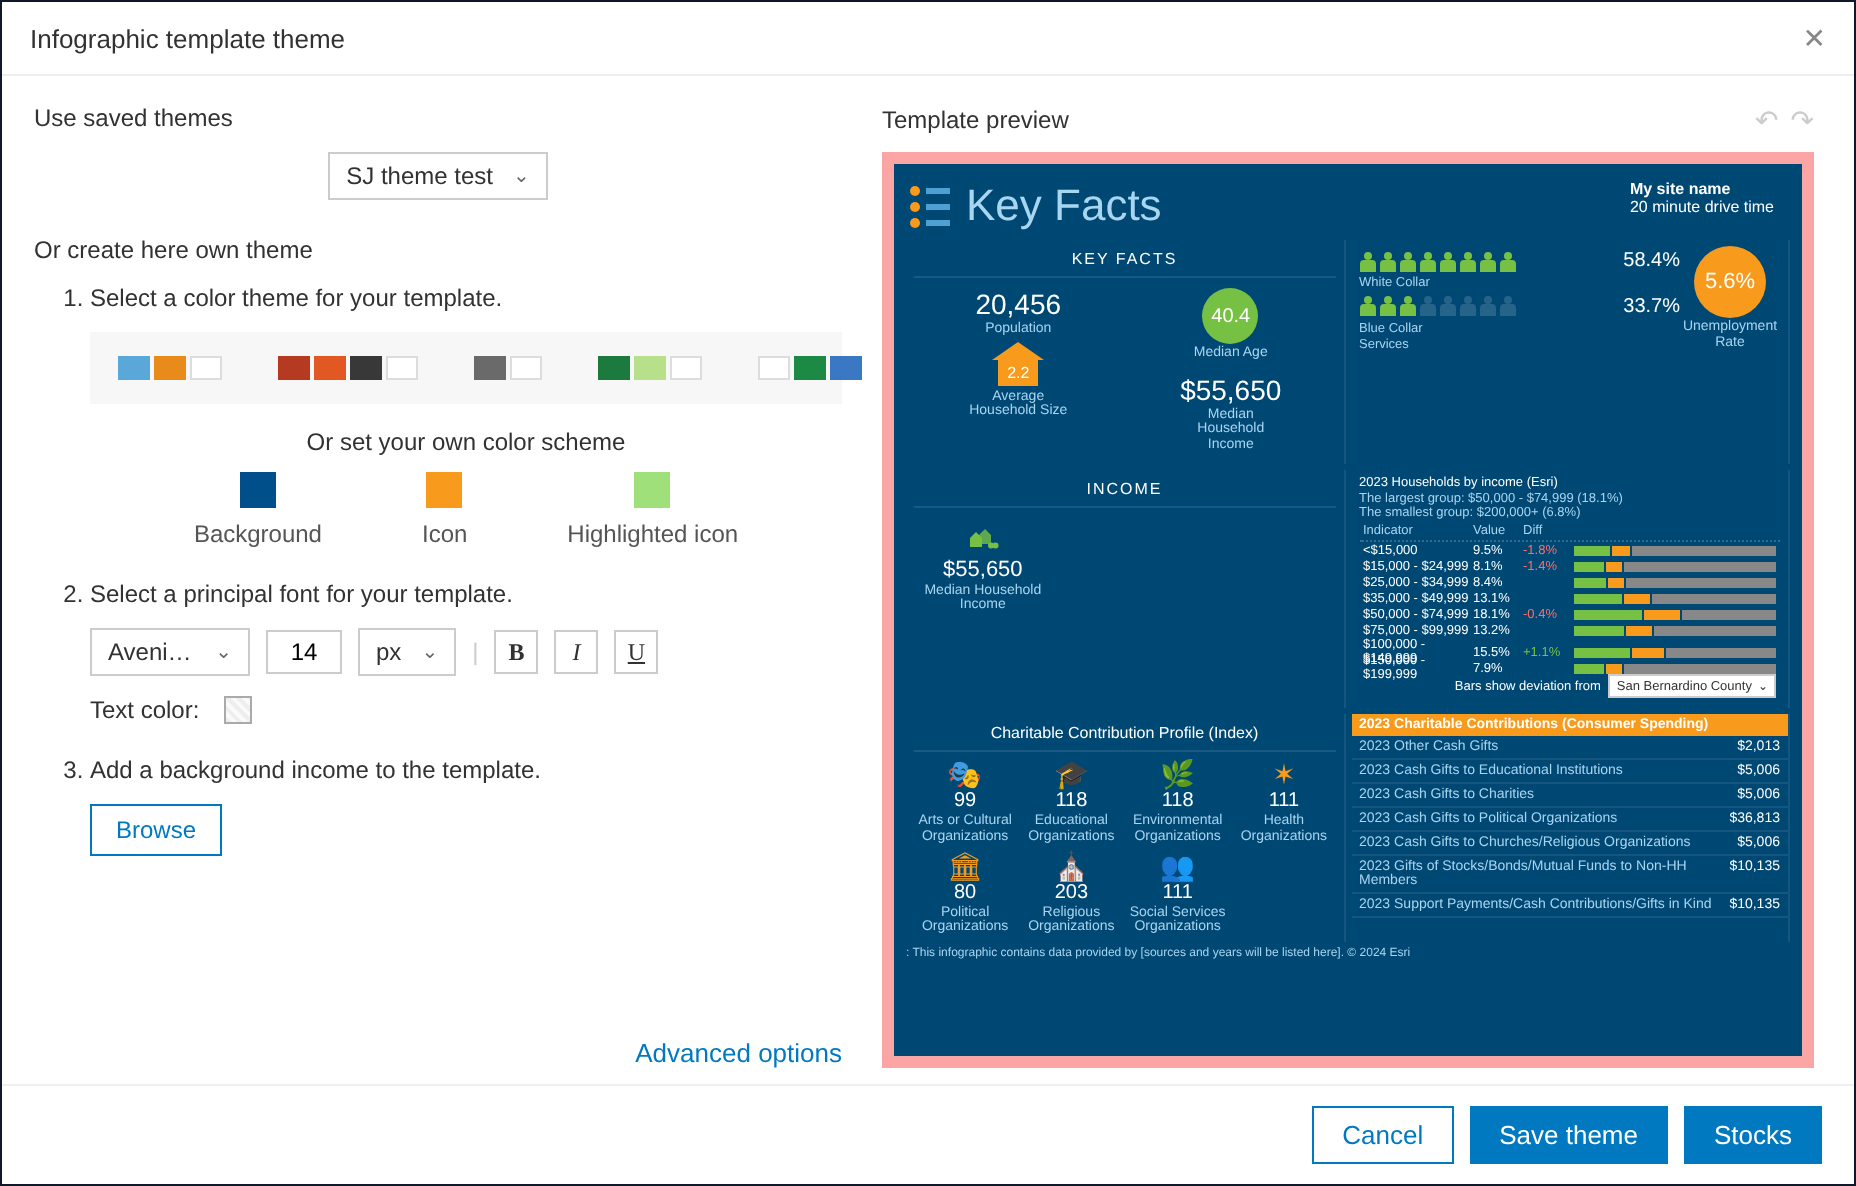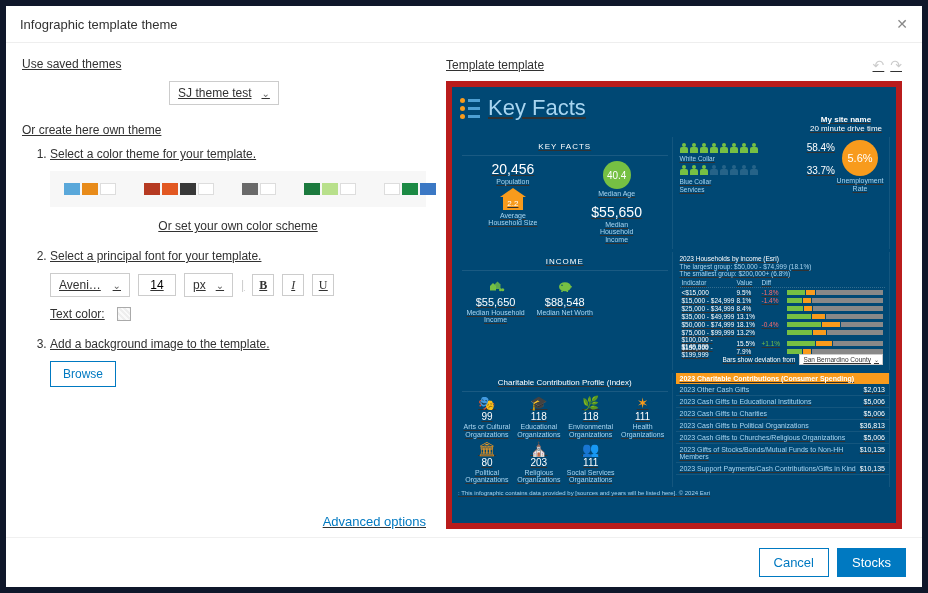--- a/index.html
+++ b/index.html
@@ -1,21 +1,21 @@
 <!DOCTYPE html>
 <html><head>
 <meta charset="utf-8">
 <style>
 * { box-sizing: border-box; margin: 0; padding: 0; }
 body { font-family: "Segoe UI", Arial, sans-serif; font-size: 12px; color: #323232; background: #fff; }
-.dialog { width: 928px; height: 593px; border: 6px solid #0f172a; display: flex; flex-direction: column; position: relative; }
+.dialog { width: 928px; height: 593px; border: 1px solid #0f172a; display: flex; flex-direction: column; position: relative; }
 .dialog-header { padding: 10px 14px; border-bottom: 1px solid #eee; display: flex; justify-content: space-between; align-items: center; }
 .dialog-title { font-size: 13px; color: #323232; }
 .close-btn { color: #888; cursor: pointer; font-size: 14px; }
-.dialog-body { flex: 1; display: flex; overflow: hidden; text-decoration: underline; }
+.dialog-body { flex: 1; display: flex; overflow: hidden; }
 .left-panel { width: 440px; padding: 14px 20px 8px 16px; display: flex; flex-direction: column; }
 .right-panel { flex: 1; padding: 14px 20px 8px 0; display: flex; flex-direction: column; }
 .section-label { font-size: 12px; color: #323232; margin-bottom: 10px; }
 .centered-row { display: flex; justify-content: center; }
 .dropdown { border: 1px solid #ccc; padding: 4px 8px; display: inline-flex; align-items: center; gap: 10px; font-size: 12px; cursor: pointer; min-width: 100px; justify-content: space-between; }
 .dropdown .chev { color: #666; font-size: 10px; }
 ol.steps { list-style: decimal; padding-left: 28px; }
 ol.steps > li { margin-bottom: 16px; font-size: 12px; color: #323232; }
 ol.steps > li > .step-body { margin-top: 10px; }
 .palette-strip { background: #f7f7f7; padding: 12px 14px; display: flex; gap: 28px; align-items: center; }
@@ -26,30 +26,30 @@
 .color-box { width: 18px; height: 18px; cursor: pointer; border: 1px solid transparent; }
 .font-row { display: flex; gap: 8px; align-items: center; }
 .text-input { border: 1px solid #ccc; padding: 3px 5px; font-size: 12px; width: 38px; text-align: center; }
 .fmt-btn { border: 1px solid #ccc; width: 22px; height: 22px; display: inline-flex; align-items: center; justify-content: center; cursor: pointer; font-size: 12px; font-family: Georgia, serif; }
 .checkbox-like { width: 14px; height: 14px; border: 1px solid #aaa; background: repeating-linear-gradient(45deg,#eee,#eee 2px,#fafafa 2px,#fafafa 4px); cursor: pointer; }
 .browse-btn { border: 1px solid #0079c1; color: #0079c1; padding: 5px 12px; font-size: 12px; cursor: pointer; display: inline-block; }
 .advanced-link { color: #0079c1; font-size: 13px; text-align: right; cursor: pointer; margin-top: auto; padding-top: 8px; }
 .preview-header { display: flex; justify-content: space-between; align-items: center; margin-bottom: 8px; }
 .undo-redo { display: flex; gap: 6px; color: #ccc; font-size: 14px; }
 .undo-redo span { cursor: pointer; }
-.preview-frame { background: #b91c1c; padding: 6px; flex: 1; overflow: hidden; }
+.preview-frame { background: #fca5a5; padding: 6px; flex: 1; overflow: hidden; }
 .infographic { background: #004874; color: #fff; width: 100%; height: 100%; font-size: 8px; position: relative; padding: 6px 6px 4px 6px; }
 .ig-header { display: flex; justify-content: space-between; align-items: flex-start; padding: 2px 8px 4px 2px; }
 .ig-title-wrap { display: flex; align-items: center; gap: 8px; }
 .ig-bullets { display: flex; flex-direction: column; gap: 3px; }
 .ig-bullets .row { display: flex; gap: 3px; align-items: center; }
 .dot { width: 5px; height: 5px; border-radius: 50%; background: #f89b1c; }
 .dash { width: 12px; height: 3px; background: #4ea0d3; }
 .ig-title { font-size: 22px; font-weight: 300; color: #a8d5f0; }
-.ig-site { text-align: center; font-size: 8px; margin-top: 20px; }
+.ig-site { text-align: left; font-size: 8px; }
 .ig-site .bold { font-weight: bold; }
 .ig-sections { display: grid; grid-template-columns: 1fr 1fr; gap: 3px; }
 .ig-panel { background: #004874; padding: 3px 4px; border-right: 1px solid rgba(255,255,255,0.08); }
 .ig-section-title { text-align: center; font-size: 8px; letter-spacing: 1px; color: #fff; padding: 2px 0 4px; border-bottom: 1px solid rgba(255,255,255,0.1); margin-bottom: 3px; }
 .kf-grid { display: grid; grid-template-columns: 1fr 1fr; gap: 2px; }
 .kf-cell { text-align: center; padding: 2px; }
 .kf-big { font-size: 14px; font-weight: 400; color: #fff; }
 .kf-label { font-size: 7px; color: #a8d5f0; margin-top: 1px; line-height: 1.1; }
 .circle-badge { width: 28px; height: 28px; border-radius: 50%; background: #76c043; display: inline-flex; align-items: center; justify-content: center; font-size: 10px; color: #fff; }
 .circle-badge.orange { background: #f89b1c; width: 36px; height: 36px; font-size: 11px; }
@@ -136,20 +136,34 @@
                   <span class="swatch" style="background: rgb(184, 224, 139);"></span>
                   <span class="swatch" style="background: rgb(255, 255, 255); border: 1px solid rgb(221, 221, 221);"></span>
                 </div>
                 <div class="palette">
                   <span class="swatch" style="background: rgb(255, 255, 255); border: 1px solid rgb(221, 221, 221);"></span>
                   <span class="swatch" style="background: rgb(28, 138, 68);"></span>
                   <span class="swatch" style="background: rgb(59, 120, 196);"></span>
                 </div>
               </div>
             <div style="text-align:center; margin-top:12px;">Or set your own color scheme</div>
+            <div class="color-scheme-row" style="justify-content:center">
+              <div class="color-scheme-col">
+                <div class="color-box" style="background:#004e8a"></div>
+                <span>Background</span>
+              </div>
+              <div class="color-scheme-col">
+                <div class="color-box" style="background:#f89b1c"></div>
+                <span>Icon</span>
+              </div>
+              <div class="color-scheme-col">
+                <div class="color-box" style="background:#9fe07a"></div>
+                <span>Highlighted icon</span>
+              </div>
+            </div>
           </div>
         </li>
 
         <li>
           <span>Select a principal font for your template.</span>
           <div class="step-body">
             <div class="font-row">
               <div class="dropdown" style="min-width:80px">
                 <span>Aveni…</span>
                 <span class="chev">⌄</span>
@@ -171,33 +185,33 @@
                 </div>
             </div>
             <div class="font-row" style="margin-top:10px; gap:12px">
               <span>Text color:</span>
               <div class="checkbox-like"></div>
             </div>
           </div>
         </li>
 
         <li>
-          <span>Add a background image to the template.</span>
+          <span>Add a background income to the template.</span>
           <div class="step-body">
             <div class="browse-btn">Browse</div>
           </div>
         </li>
       </ol>
 
       <div class="advanced-link">Advanced options</div>
     </div>
 
     <div class="right-panel">
       <div class="preview-header">
-        <span class="section-label" style="margin:0">Template template</span>
+        <span class="section-label" style="margin:0">Template preview</span>
         <div class="undo-redo">
           <span>↶</span>
           <span>↷</span>
         </div>
       </div>
       <div class="preview-frame">
         <div class="infographic">
           <div class="ig-header">
             <div class="ig-title-wrap">
               <div class="ig-bullets">
@@ -296,31 +310,20 @@
                   <svg class="icon-svg" viewBox="0 0 24 16">
                       <polygon points="4,8 8,4 12,8 12,14 4,14" fill="#76c043"></polygon>
                       <polygon points="10,6 14,2 18,6 18,12 10,12" fill="#76c043" opacity="0.8"></polygon>
                       <circle cx="18" cy="13" r="2" fill="#76c043"></circle>
                       <circle cx="21" cy="13" r="2" fill="#76c043"></circle>
                     </svg>
                   <div class="kf-big" style="font-size:11px">$55,650</div>
                   <div class="kf-label" style="white-space:pre-line">Median Household
 Income</div>
                 </div>
-                <div class="kf-cell">
-                  <svg class="icon-svg" viewBox="0 0 24 16">
-                      <ellipse cx="12" cy="9" rx="8" ry="6" fill="#76c043"></ellipse>
-                      <circle cx="8" cy="7" r="1" fill="#004874"></circle>
-                      <rect x="18" y="8" width="3" height="2" fill="#76c043"></rect>
-                      <rect x="7" y="14" width="2" height="2" fill="#76c043"></rect>
-                      <rect x="14" y="14" width="2" height="2" fill="#76c043"></rect>
-                    </svg>
-                  <div class="kf-big" style="font-size:11px">$88,548</div>
-                  <div class="kf-label">Median Net Worth</div>
-                </div>
               </div>
             </div>
 
             <div class="ig-panel">
               <div class="tiny-text" style="color:#fff">2023 Households by income (Esri)</div>
               <div class="tiny-text">The largest group: $50,000 - $74,999 (18.1%)</div>
               <div class="tiny-text">The smallest group: $200,000+ (6.8%)</div>
               <div class="hh-table" id="hh-table">
                   <div class="hh-header">
                     <span>Indicator</span>
@@ -501,15 +504,16 @@
             </div>
           </div>
           <div class="footer-note">: This infographic contains data provided by [sources and years will be listed here]. © 2024 Esri</div>
         </div>
       </div>
     </div>
   </div>
 
   <div class="dialog-footer">
     <div class="btn btn-secondary">Cancel</div>
+    <div class="btn btn-primary">Save theme</div>
     <div class="btn btn-primary">Stocks</div>
   </div>
 </div>
 
 </body></html>

